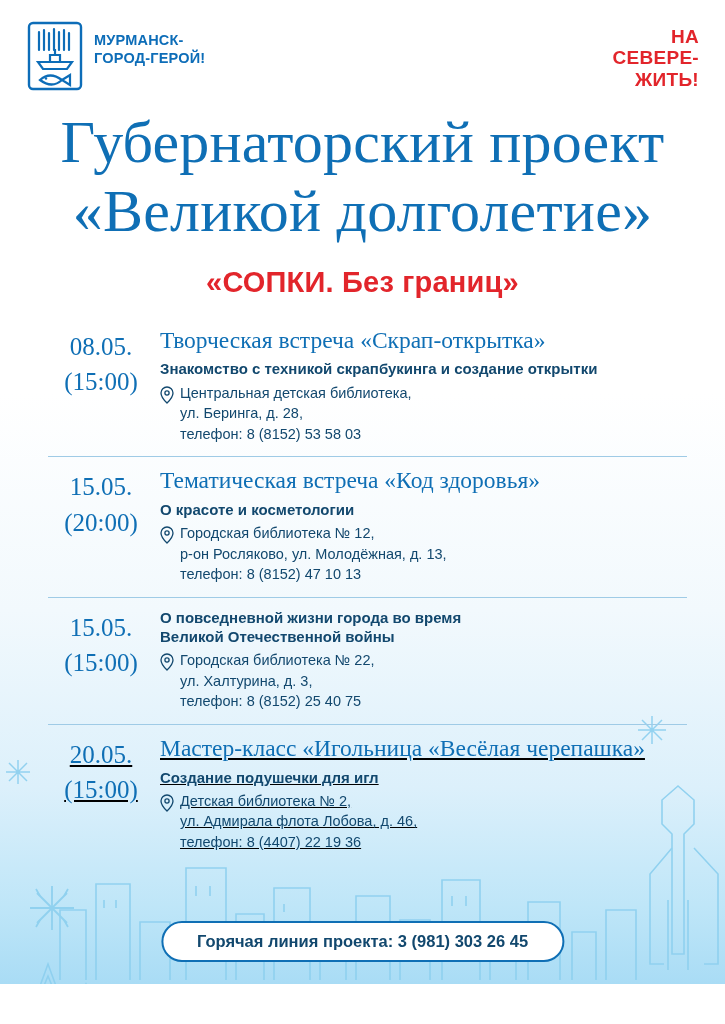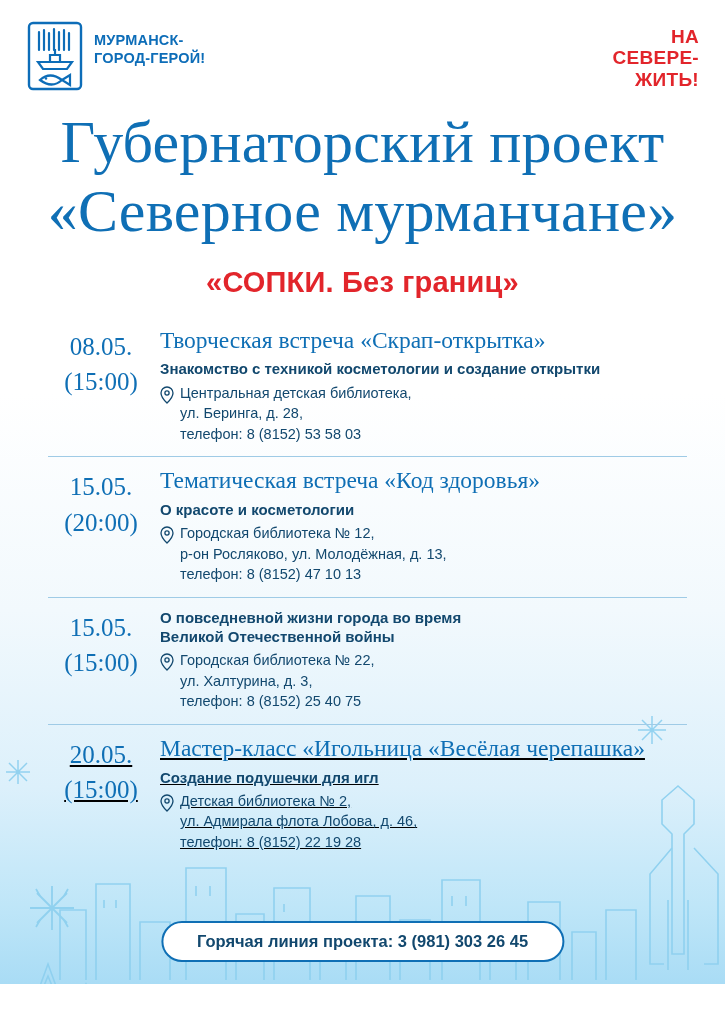--- a/index.html
+++ b/index.html
@@ -237,33 +237,33 @@
 ГОРОД-ГЕРОЙ!</div>
     </div>
     <div class="slogan">НА
 СЕВЕРЕ-
 ЖИТЬ!</div>
   </div>
 
   <div class="title-wrap">
     <div class="title-main">
       <span>Губернаторский проект</span>
-      <span class="line2">«Северное мурманчане»</span>
+      <span class="line2">«Великой долголетие»</span>
     </div>
     <div class="subtitle">«СОПКИ. Без границ»</div>
   </div>
 
   <div class="events">
 
     <div class="event">
       <div class="event-date">08.05.
 (15:00)</div>
       <div class="event-body">
         <div class="event-title">Творческая встреча «Скрап-открытка»</div>
-        <div class="event-desc">Знакомство с техникой косметологии и создание открытки</div>
+        <div class="event-desc">Знакомство с техникой скрапбукинга и создание открытки</div>
         <div class="event-place">
           <svg class="pin-icon" width="14" height="18" viewBox="0 0 14 18">
             <path d="M7 1 C3.7 1 1 3.7 1 7 c0 4.4 6 10 6 10 s6 -5.6 6 -10 c0 -3.3 -2.7 -6 -6 -6 z" fill="none" stroke="#12486e" stroke-width="1.3"></path>
             <circle cx="7" cy="7" r="2.1" fill="none" stroke="#12486e" stroke-width="1.3"></circle>
           </svg>
           <div class="place-lines">Центральная детская библиотека,
 ул. Беринга, д. 28,
 телефон: 8 (8152) 53 58 03</div>
         </div>
       </div>
@@ -311,21 +311,21 @@
       <div class="event-body">
         <div class="event-title">Мастер-класс «Игольница «Весёлая черепашка»</div>
         <div class="event-desc">Создание подушечки для игл</div>
         <div class="event-place">
           <svg class="pin-icon" width="14" height="18" viewBox="0 0 14 18">
             <path d="M7 1 C3.7 1 1 3.7 1 7 c0 4.4 6 10 6 10 s6 -5.6 6 -10 c0 -3.3 -2.7 -6 -6 -6 z" fill="none" stroke="#12486e" stroke-width="1.3"></path>
             <circle cx="7" cy="7" r="2.1" fill="none" stroke="#12486e" stroke-width="1.3"></circle>
           </svg>
           <div class="place-lines">Детская библиотека № 2,
 ул. Адмирала флота Лобова, д. 46,
-телефон: 8 (8152) 22 19 28</div>
+телефон: 8 (4407) 22 19 36</div>
         </div>
       </div>
     </div>
 
   </div>
 
   <div class="footer">Горячая линия проекта: 3 (981) 303 26 45</div>
 
 </div>
 

